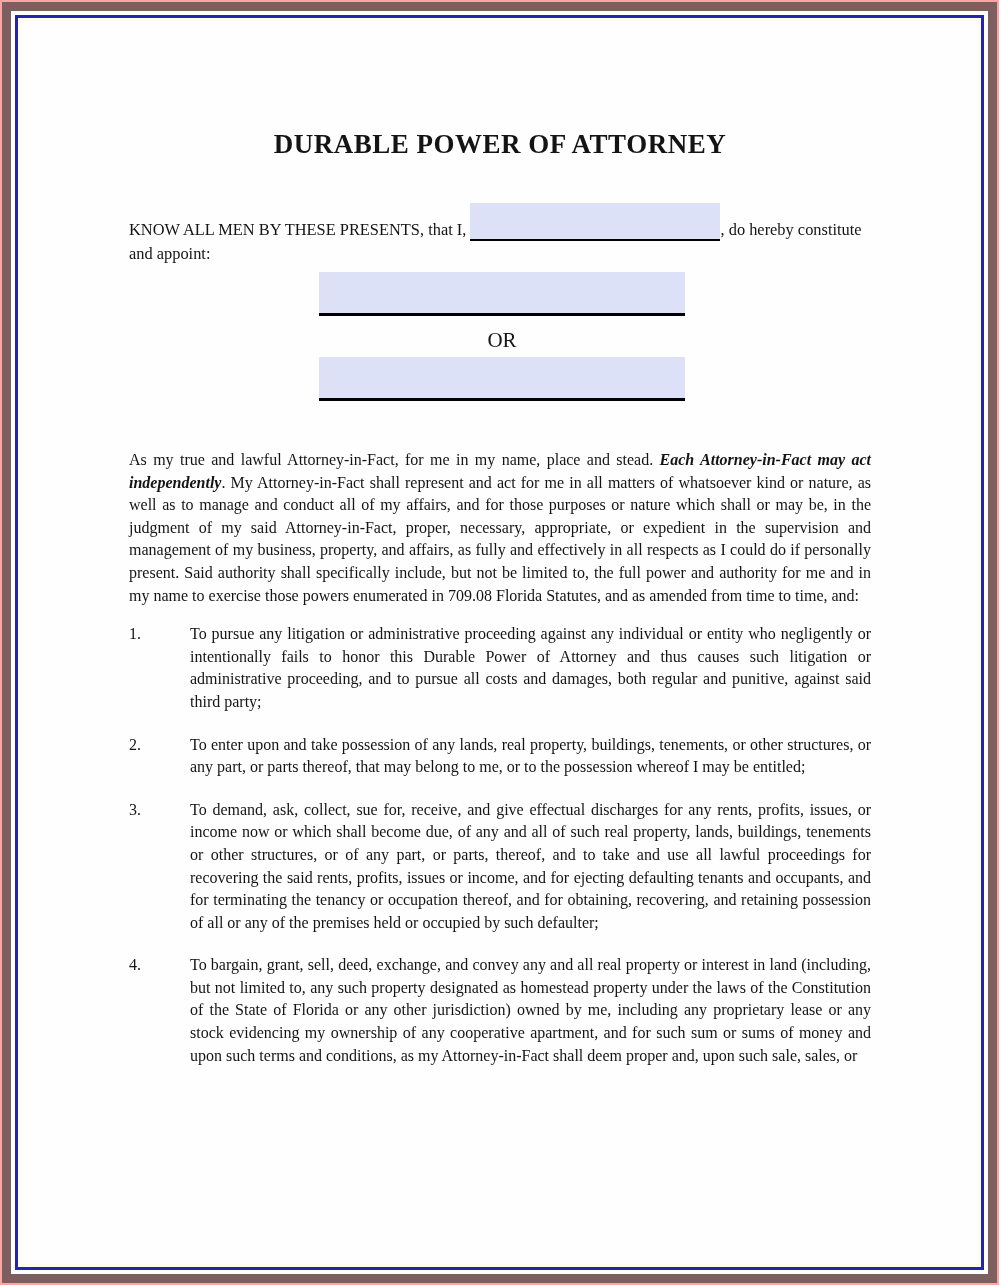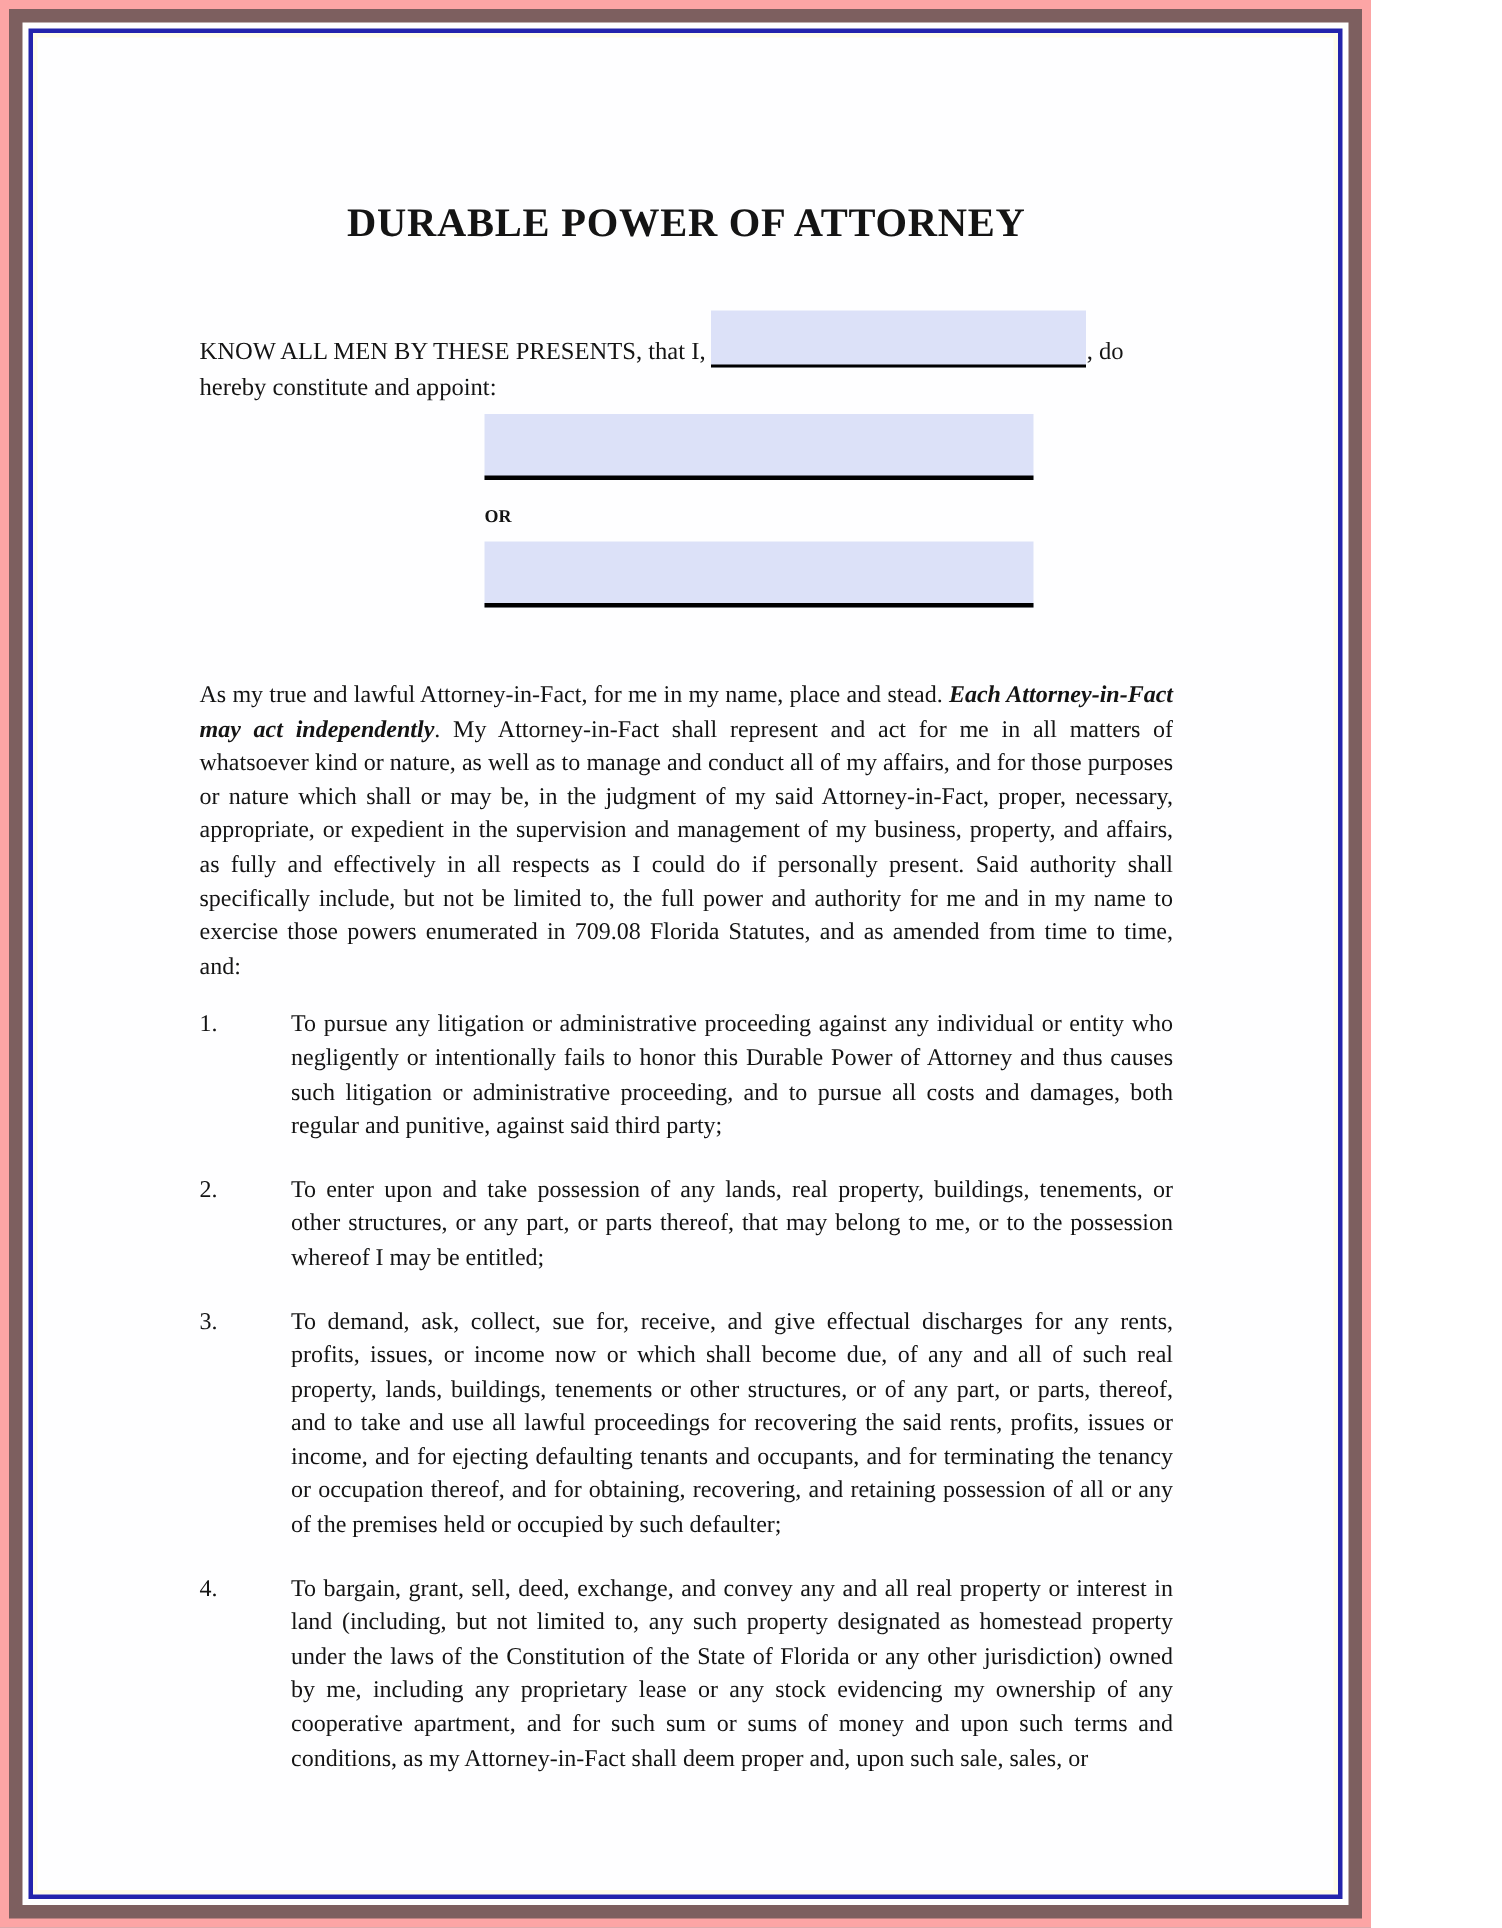--- a/index.html
+++ b/index.html
@@ -3,25 +3,25 @@
 <meta charset="utf-8">
 <style>
   html, body { margin: 0; padding: 0; }
   body {
     font-family: "Liberation Serif", "DejaVu Serif", serif;
     color: #141414;
     background: #ffffff;
   }
   .page {
     position: relative;
-    width: 914px;
+    width: 999px;
     height: 1285px;
     box-sizing: border-box;
     background: #7d5f5f;
-    border: 6px solid #fca5a5;
+    border: 2px solid #fca5a5;
     padding: 9px;
     overflow: hidden;
   }
   .frame-white {
     box-sizing: border-box;
     height: 100%;
     background: #ffffff;
     padding: 4px;
   }
   .frame-blue {
@@ -65,23 +65,23 @@
   }
   .appoint {
     margin: 6px 0 0 190px;
     width: 366px;
   }
   .blank.block {
     height: 41px;
     border-bottom: 3px solid #000000;
   }
   .or-label {
-    text-align: left;
-    font-weight: bold;
-    font-size: 12px;
+    text-align: center;
+    font-weight: normal;
+    font-size: 21px;
     line-height: 20px;
     margin: 14px 0 7px 0;
   }
   .para {
     margin: 48px 0 0 0;
     text-align: justify;
   }
   .bi { font-weight: bold; font-style: italic; }
   .powers-list { margin: 16px 0 0 0; }
   .power-item {

